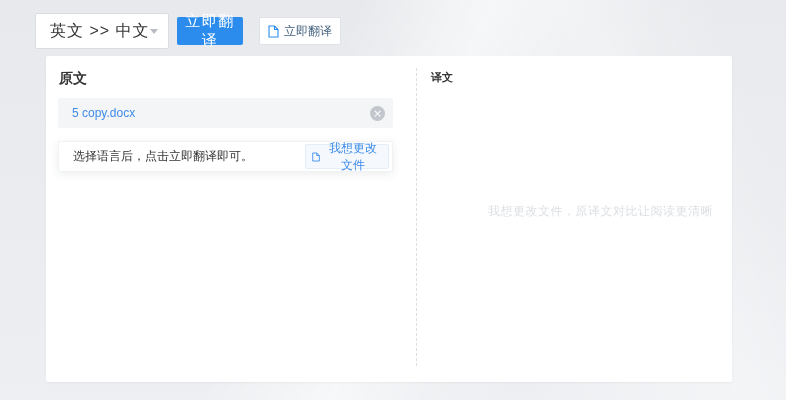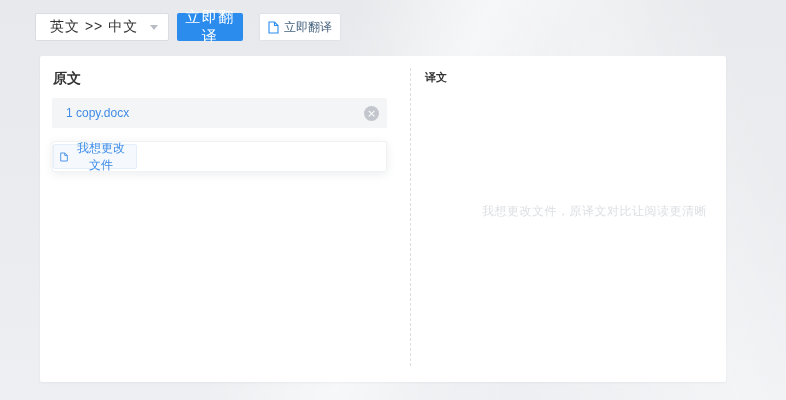--- a/index.html
+++ b/index.html
@@ -6,39 +6,39 @@
   body{
     width:786px;height:400px;position:relative;overflow:hidden;
     font-family:"Liberation Sans","DejaVu Sans",sans-serif;
     background:
       linear-gradient(112deg, rgba(255,255,255,0) 38%, rgba(255,255,255,.55) 52%, rgba(255,255,255,.12) 62%, rgba(255,255,255,0) 72%),
       linear-gradient(68deg, rgba(255,255,255,0) 55%, rgba(255,255,255,.35) 78%, rgba(255,255,255,.05) 92%),
       linear-gradient(180deg,#e7e9ec 0%,#eaecef 60%,#edeff2 100%);
   }
   .toolbar{position:absolute;left:35px;top:13px;display:flex;align-items:center;}
   .lang-select{
-    width:134px;height:28px;box-sizing:border-box;background:#fff;
+    width:134px;height:36px;box-sizing:border-box;background:#fff;
     border:1px solid #d9dde1;border-radius:2px;display:flex;align-items:center;
-    justify-content:space-between;padding:0 10px 0 14px;font-size:14px;color:#333;
+    justify-content:space-between;padding:0 10px 0 14px;font-size:16px;color:#333;
     letter-spacing:1px;cursor:pointer;
   }
   .caret{width:0;height:0;border-left:4px solid transparent;border-right:4px solid transparent;border-top:5px solid #b9bdc3;}
   .btn-primary{
     margin-left:8px;width:66px;height:28px;background:#2b8ced;color:#fff;
     font-size:15px;border:none;border-radius:2px;display:flex;align-items:center;
     justify-content:center;letter-spacing:1.5px;cursor:pointer;font-family:inherit;
   }
   .btn-outline{
     margin-left:16px;width:82px;height:28px;box-sizing:border-box;background:#fff;
     border:1px solid #dfe3e8;border-radius:2px;display:flex;align-items:center;
     justify-content:center;gap:5px;font-size:12px;color:#46627f;cursor:pointer;font-family:inherit;
   }
   .doc-icon{display:block;}
   .panel{
-    position:absolute;left:40px;top:56px;width:686px;height:326px;background:#fff;
+    position:absolute;left:46px;top:56px;width:686px;height:326px;background:#fff;
     border-radius:2px;box-shadow:0 1px 3px rgba(0,0,0,.05);
   }
   .src-title{position:absolute;left:13px;top:14px;font-size:14px;font-weight:bold;color:#333;}
   .file-row{
     position:absolute;left:12px;top:42px;width:335px;height:30px;background:#f4f5f7;
     border-radius:2px;display:flex;align-items:center;
   }
   .file-name{font-size:12px;color:#3f8ce8;padding-left:14px;flex:1;cursor:pointer;}
   .remove-btn{
     width:15px;height:15px;border-radius:50%;background:#c3c7cd;color:#fff;
@@ -79,25 +79,26 @@
     </svg>
     <span>立即翻译</span>
   </button>
 </div>
 
 <div class="panel">
 
   <div class="src-title">原文</div>
 
   <div class="file-row">
-    <span class="file-name">1 copy.docx</span>
+    <span class="file-name">5 copy.docx</span>
     <span class="remove-btn"><span>×</span></span>
   </div>
 
   <div class="hint-row">
+    <span class="hint-text">选择语言后，点击立即翻译即可。</span>
     <button class="inline-btn">
       <svg class="doc-icon" width="10" height="12" viewBox="0 0 11 13">
         <path d="M1 1 h5.5 L10 4.5 V12 H1 Z" fill="none" stroke="#3b8be8" stroke-width="1.2"></path>
         <path d="M6.5 1 V4.5 H10" fill="none" stroke="#3b8be8" stroke-width="1.2"></path>
       </svg>
       <span>我想更改文件</span>
     </button>
   </div>
 
   <div class="divider"></div>

